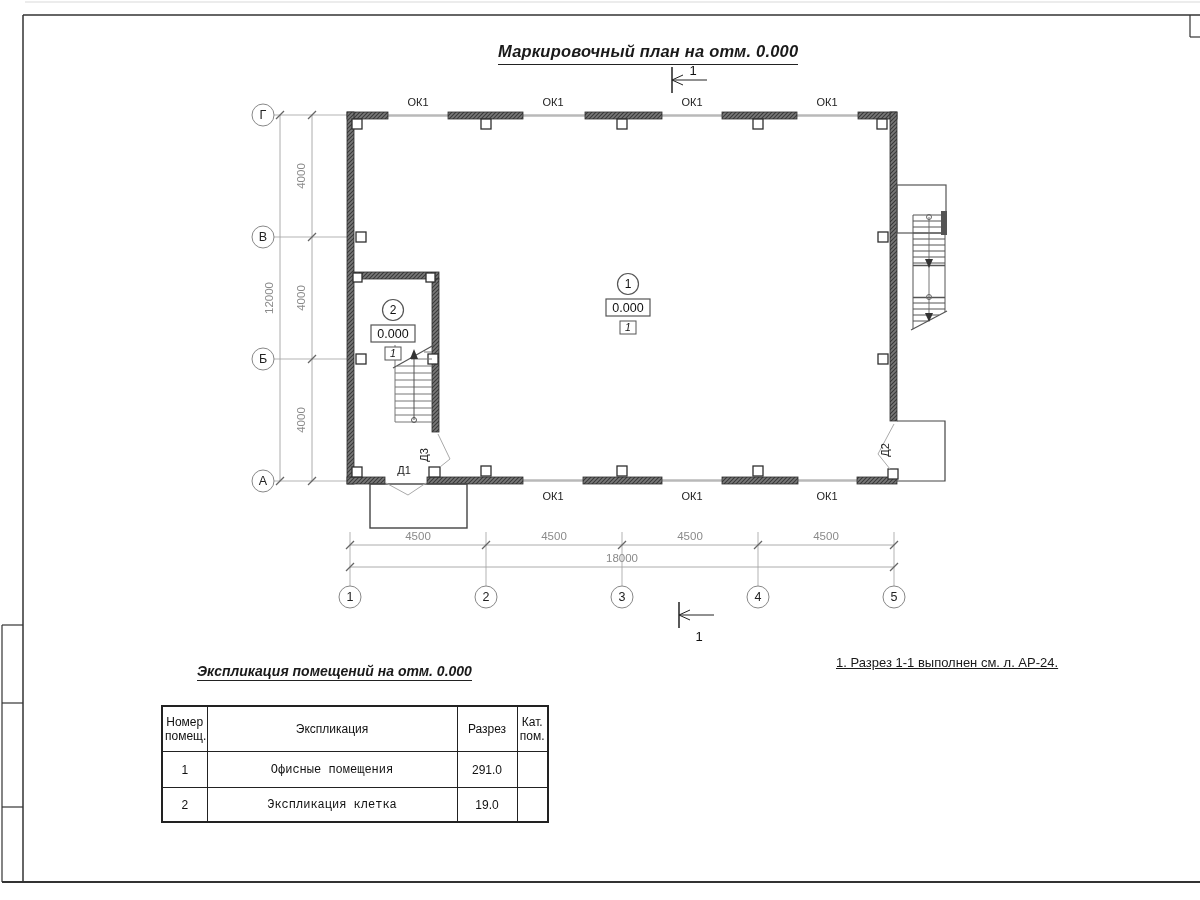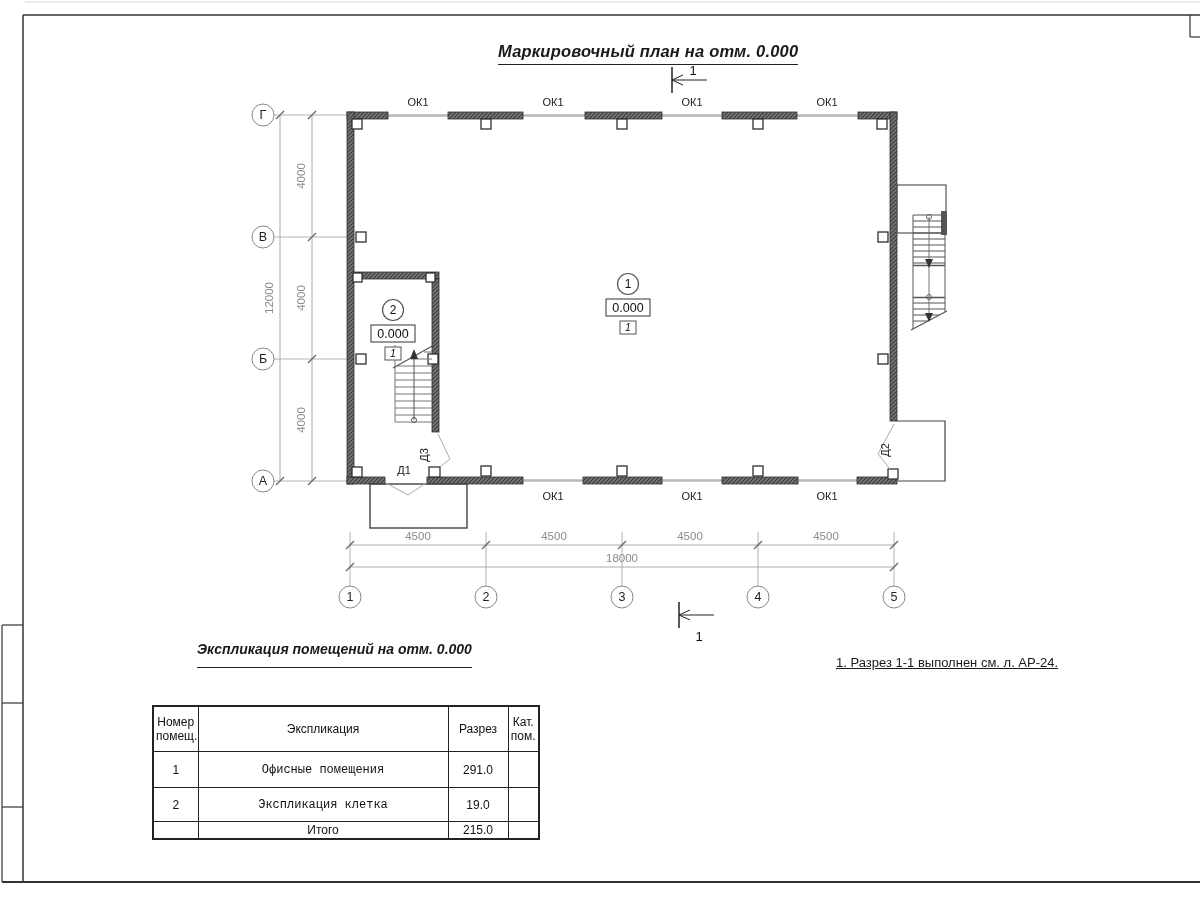--- a/index.html
+++ b/index.html
@@ -7,25 +7,25 @@
     position:relative; width:1200px; height:900px; background:#ffffff;
     font-family:"Liberation Sans", sans-serif; overflow:hidden;
   }
   #plan-svg { position:absolute; left:0; top:0; }
   .ovl { position:absolute; color:#1a1a1a; }
   #title {
     left:478px; top:42px; font-size:16.5px; font-style:italic; font-weight:bold;
     border-bottom:1.4px solid #222; padding-bottom:3px; letter-spacing:0.2px;margin-left:20px;
   }
   #tbl-caption {
-    left:197px; top:641px; font-size:14px; font-style:italic; font-weight:bold;
-    border-bottom:1.2px solid #222; padding-bottom:10px;
+    left:197px; top:663px; font-size:14px; font-style:italic; font-weight:bold;
+    border-bottom:1.2px solid #222; padding-bottom:1px;
   }
   #note { left:836px; top:655px; font-size:13px;text-decoration:underline; }
-  #room-table { left:152px; top:705px; }
+  #room-table { left:161px; top:705px; }
   table.expl { border-collapse:collapse; table-layout:fixed; width:386px; background:#fff; }
   table.expl td, table.expl th {
     border:1.2px solid #222; font-size:12px; font-weight:normal; color:#111;
     padding:0 2px; overflow:hidden; vertical-align:middle; text-align:center;
   }
   table.expl { border:2px solid #222; }
   table.expl tr.hdr th { height:44px; white-space:pre-line; line-height:1.2; border-bottom:1.8px solid #222; }
   table.expl tr.r1 td { height:35px; }
   table.expl tr.r2 td { height:33px; }
   table.expl tr.tot td { height:16px; border-top:1.8px solid #222; line-height:1; }
@@ -311,23 +311,17 @@
       <td class="name">Офисные помещения</td>
       <td>291.0</td>
       <td></td>
     </tr>
     <tr class="r2">
       <td>2</td>
       <td class="name">Экспликация клетка</td>
       <td>19.0</td>
       <td></td>
     </tr>
-    <tr class="tot">
-      <td></td>
-      <td class="tot-label">Итого</td>
-      <td>215.0</td>
-      <td></td>
-    </tr>
   </tbody>
       </table>
 </div>
 
 </div>
 
 </body></html>

